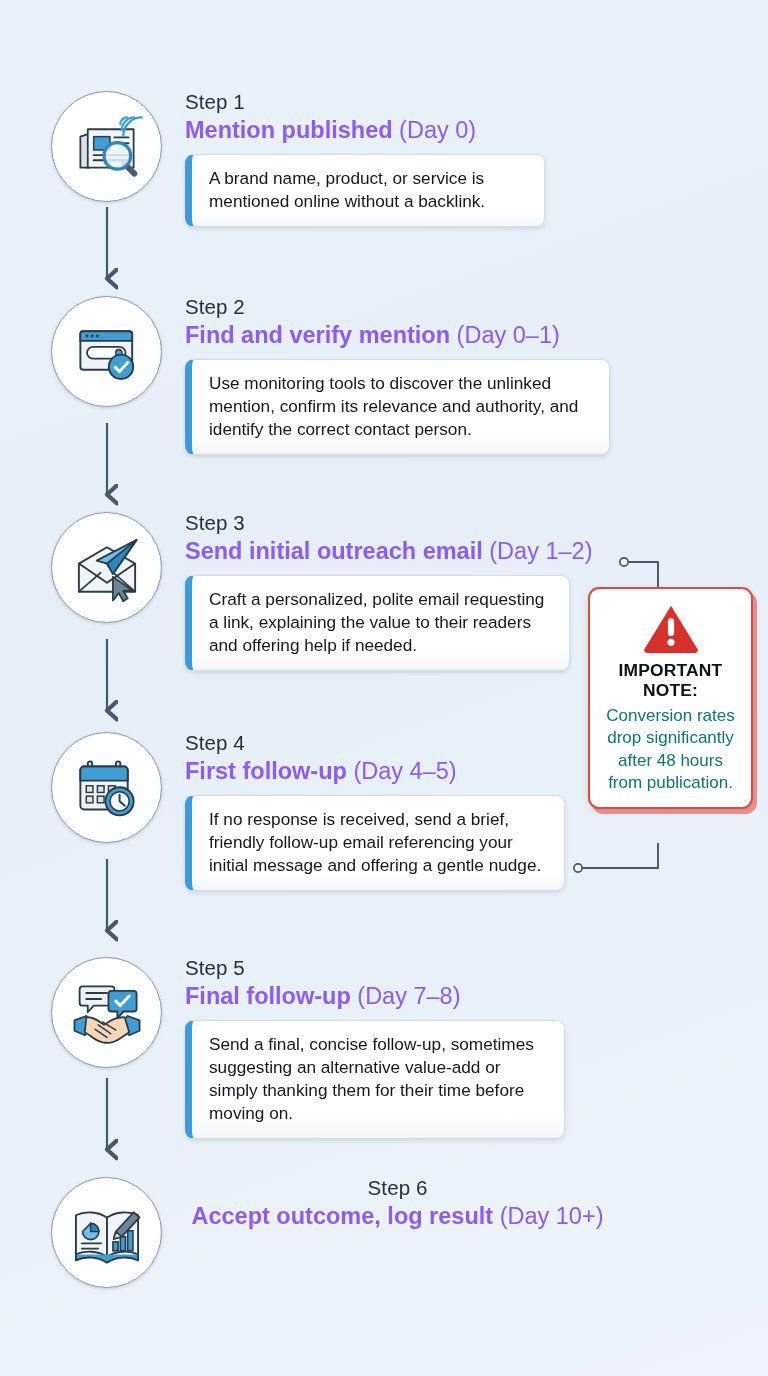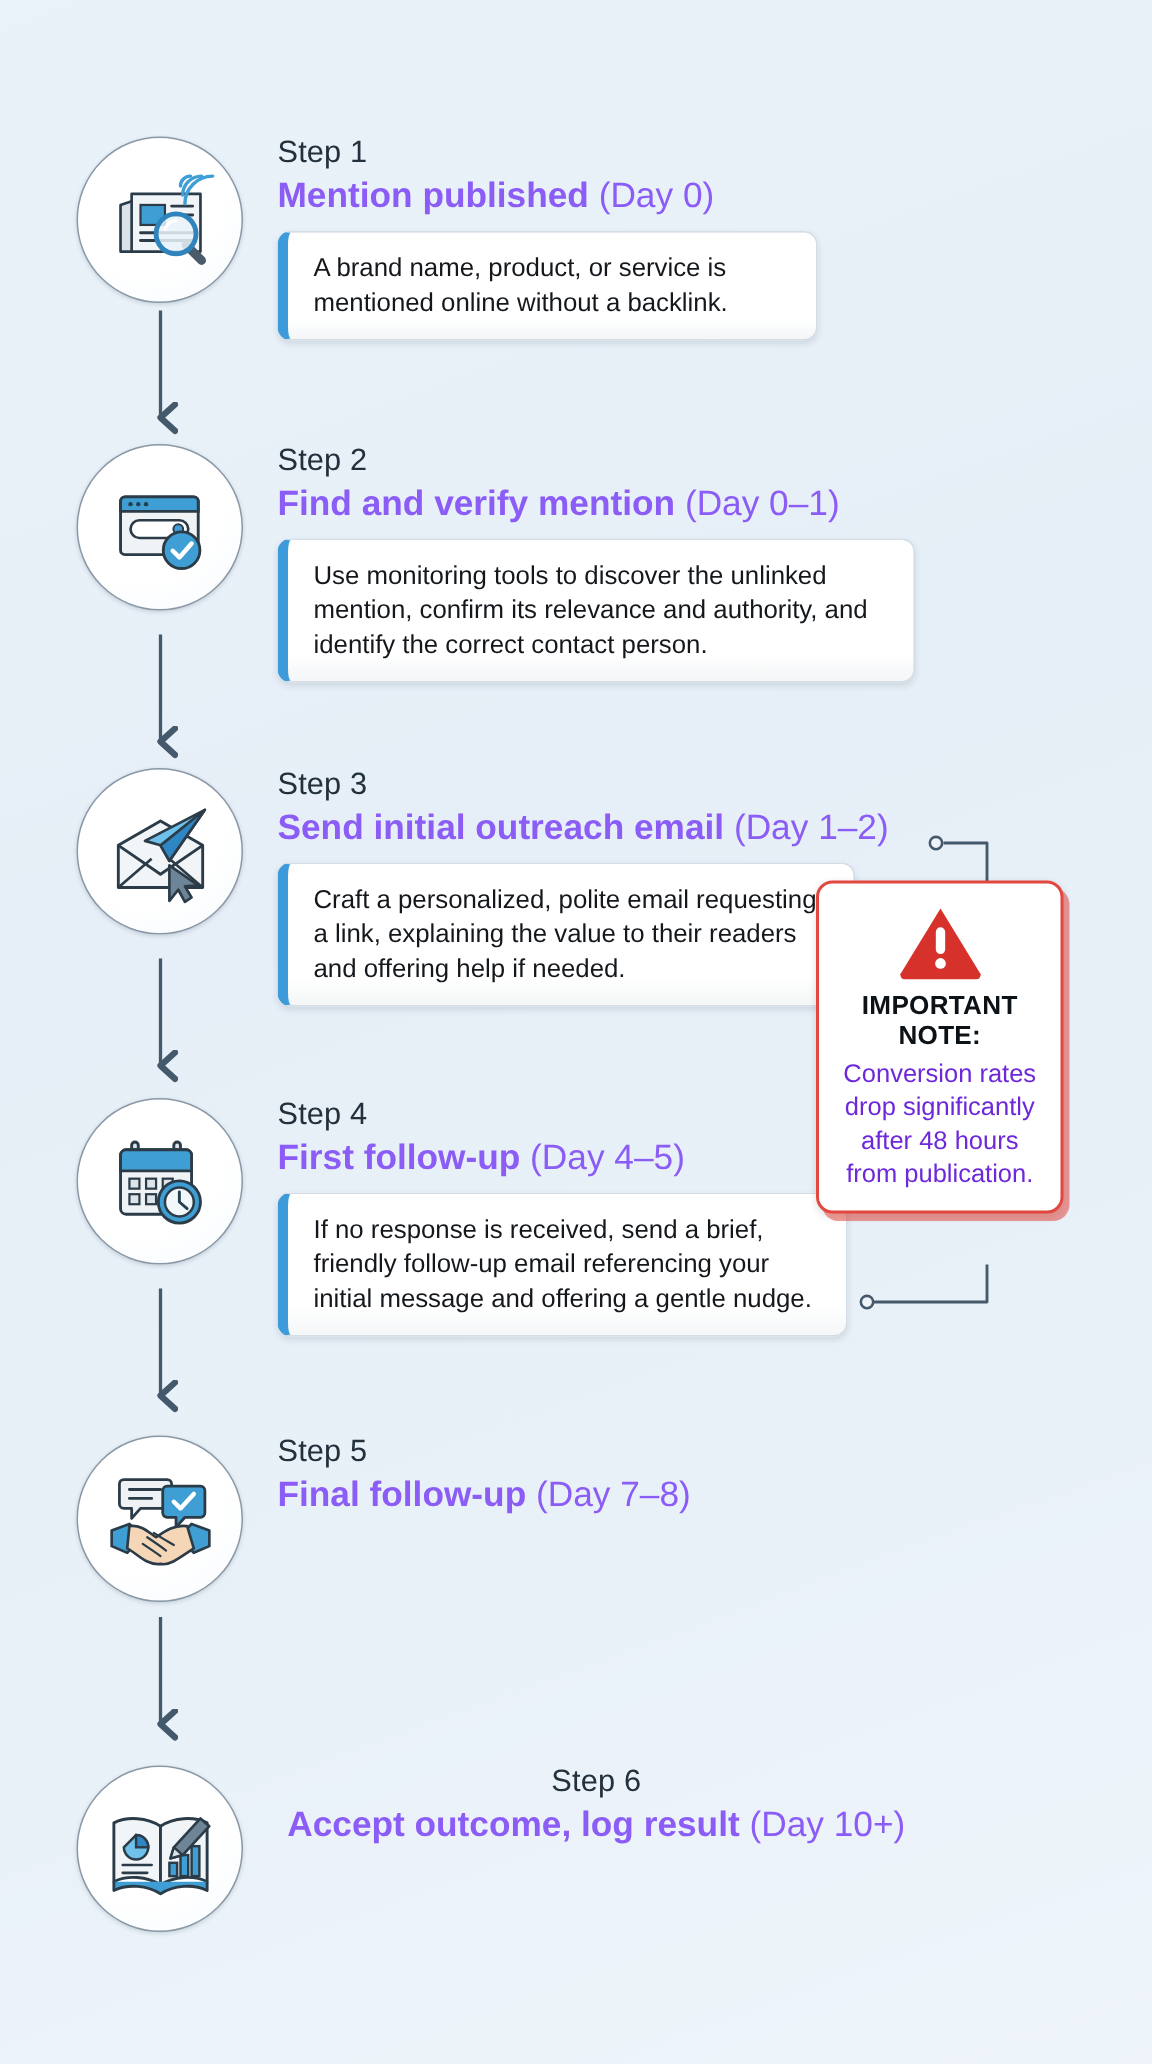--- a/index.html
+++ b/index.html
@@ -68,42 +68,42 @@
     box-shadow: 0 2px 4px rgba(40,60,80,.13);
     padding: 12px 16px 13px 17px;
     font-size: 17.2px;
     line-height: 1.33;
     color: #14181c;
   }
 
   
   #callout {
     position: absolute;
-    left: 544px;
+    left: 588px;
     top: 552px;
     width: 165px;
     background: #ffffff;
     border: 2.6px solid #e2483f;
     border-radius: 11px;
     box-shadow: 4px 5px 0 rgba(226,72,63,.55), 0 2px 6px rgba(0,0,0,.12);
     padding: 14px 10px 13px;
     text-align: center;
   }
   #callout .warn { margin: 0 auto 7px; display:block; width: 58px; height: 50px; }
   .callout-title {
     font-size: 17.4px;
     font-weight: 700;
     color: #0d1217;
     line-height: 1.16;
     letter-spacing: .2px;
     margin-bottom: 5px;
   }
   .callout-text {
     font-size: 17px;
-    color: #6d28d9;
+    color: #0f766e;
     line-height: 1.3;
   }
 </style>
 </head>
 <body>
 
 <div id="flow">
 
   <svg width="768" height="1376" style="position:absolute;left:0;top:0;">
     <defs>
@@ -269,20 +269,21 @@
         </g>
       </svg>
       </span>
     </div>
     <div class="body" style="width:380px;">
       <div class="eyebrow">Step 5</div>
       <div class="headline">
         <span class="ttl">Final follow-up</span>
         <span class="day">(Day 7–8)</span>
       </div>
+      <div class="card">Send a final, concise follow-up, sometimes suggesting an alternative value-add or simply thanking them for their time before moving on.</div>
     </div>
   </div>
 
   <div class="step" style="top:1142px;">
     <div class="node">
       <span>
       <svg viewBox="0 0 100 100">
         <path d="M8,26 C20,20 38,21 50,29 L50,82 C38,74 20,73 8,79 Z" fill="#f1f5f8" stroke="#2b3c48" stroke-width="2.6" stroke-linejoin="round"></path>
         <path d="M92,26 C80,20 62,21 50,29 L50,82 C62,74 80,73 92,79 Z" fill="#f1f5f8" stroke="#2b3c48" stroke-width="2.6" stroke-linejoin="round"></path>
         <path d="M8,79 L8,87 C20,81 38,82 50,90 C62,82 80,81 92,87 L92,79" fill="#3f9fd4" stroke="#2b3c48" stroke-width="2.6" stroke-linejoin="round"></path>

